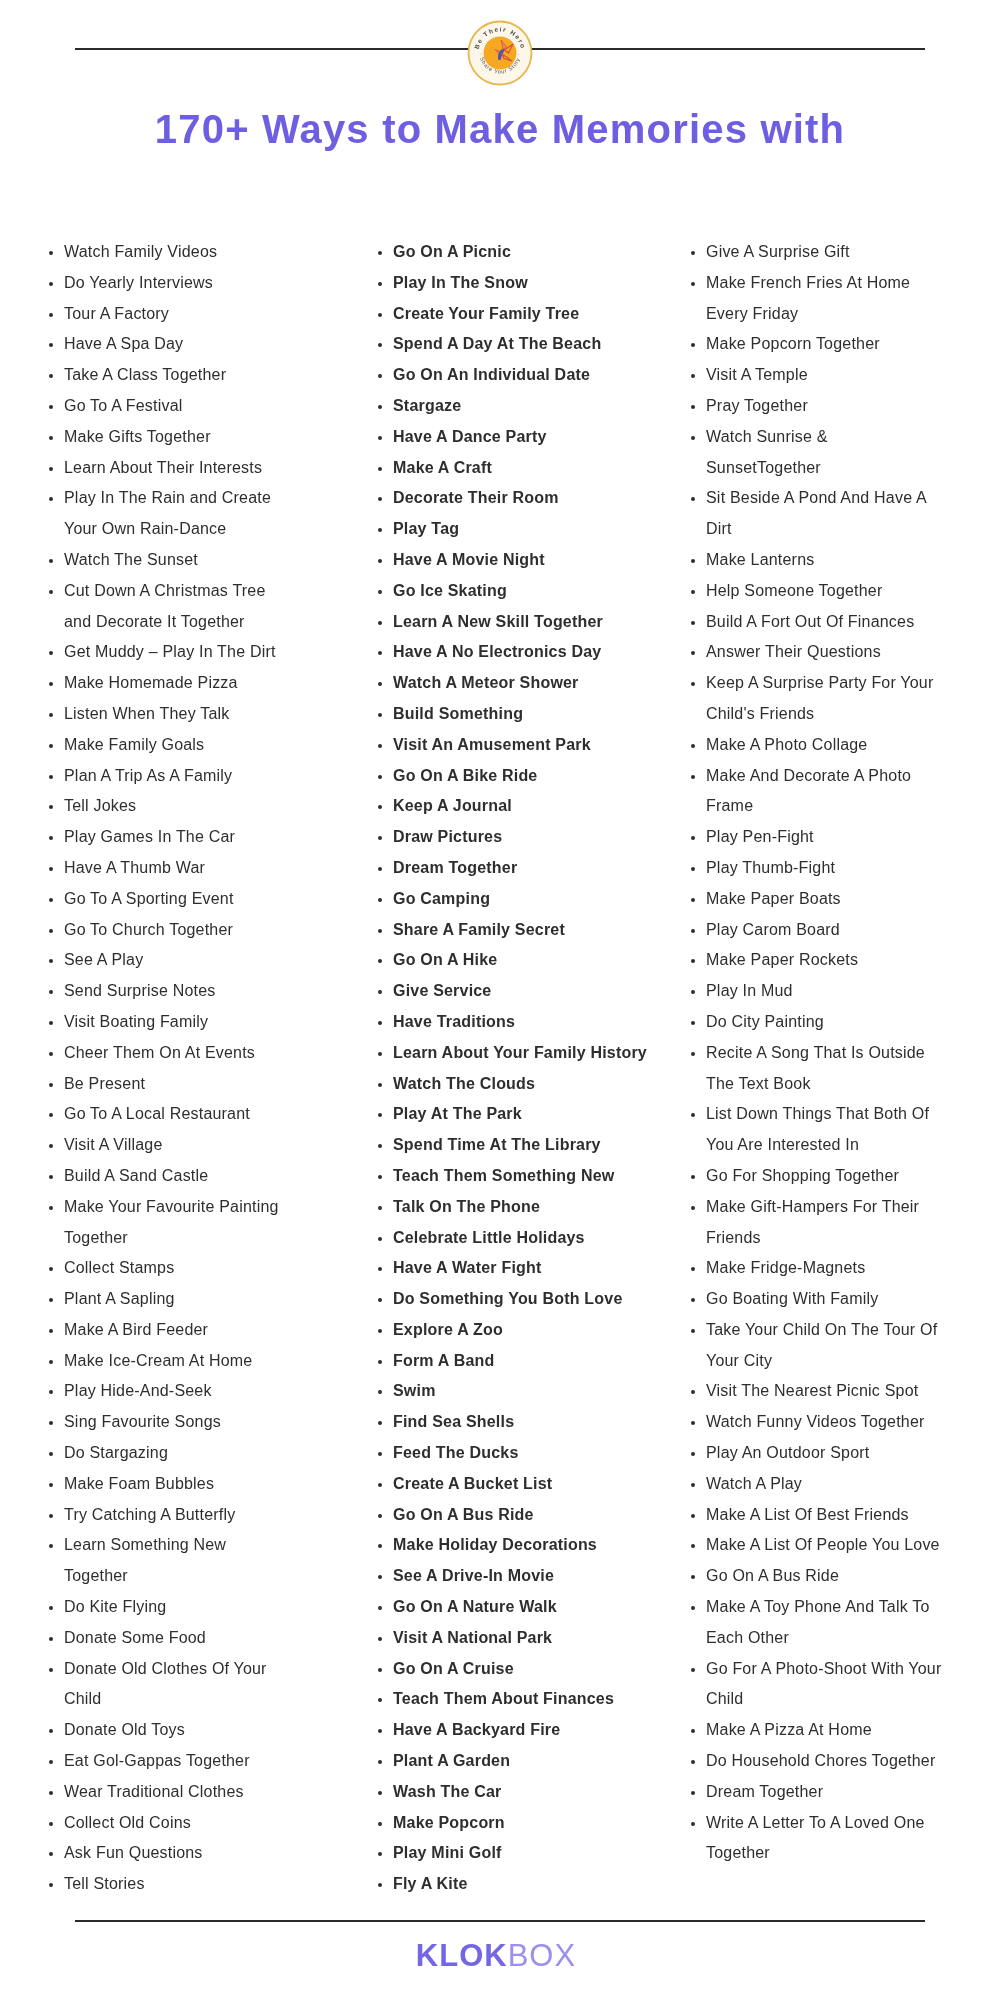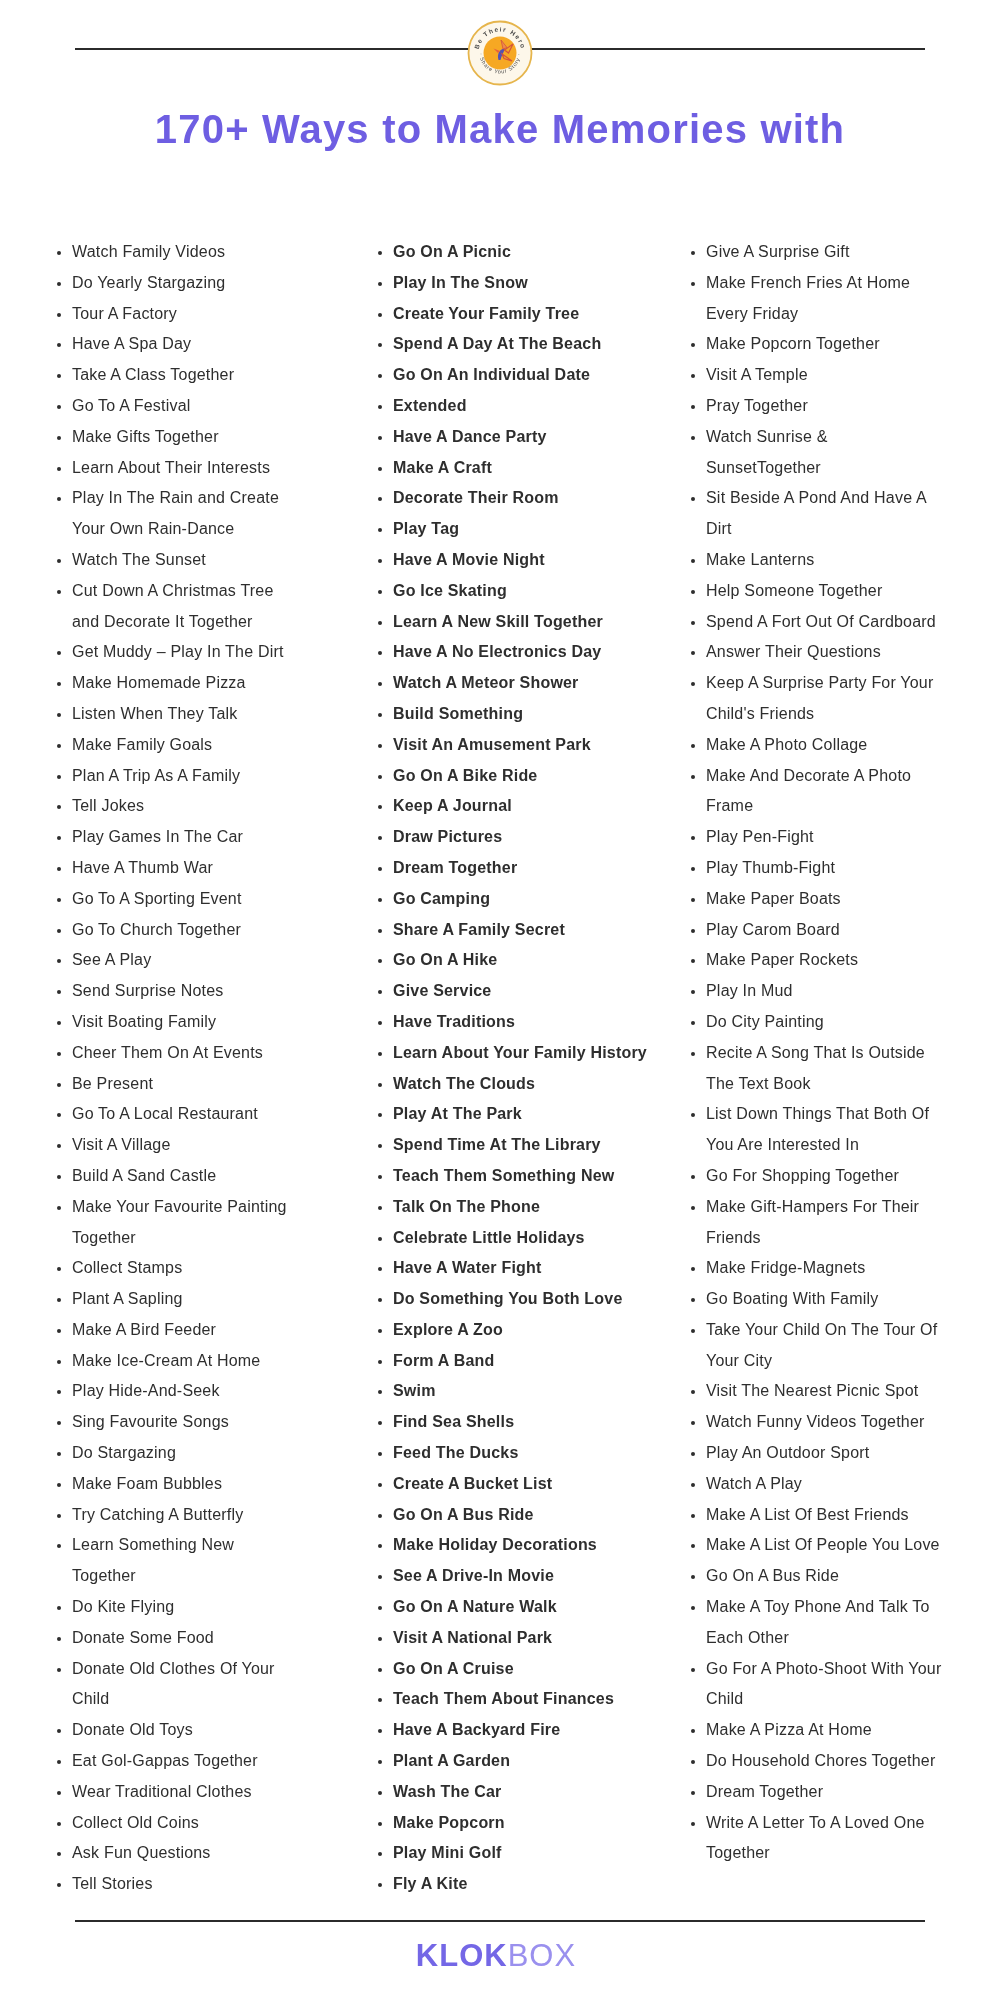--- a/index.html
+++ b/index.html
@@ -45,21 +45,21 @@
     top: 0;
     margin: 0;
     padding: 0 0 0 24px;
     list-style: disc outside;
     font-size: 16px;
     line-height: 30.8px;
     letter-spacing: 0.2px;
   }
   ul.col li { color: #2e2e2e; }
   ul.col li::marker { color: #2e2e2e; font-size: 0.8em; }
-  .col-1 { left: 48px;  width: 228px; }
+  .col-1 { left: 40px;  width: 228px; }
   .col-2 { left: 369px; width: 270px; font-weight: bold; }
   .col-3 { left: 682px; width: 236px; }
 
   
   .footer-rule {
     position: absolute;
     top: 1920px; left: 75px; right: 75px;
     height: 2px;
     background: #2b2b2b;
   }
@@ -102,21 +102,21 @@
     </svg>
   </div>
 
   <div class="title">
     <div>170+ Ways to Make Memories with</div>
   </div>
 
   <div class="lists">
     <ul class="col col-1">
         <li>Watch Family Videos</li>
-        <li>Do Yearly Stargazing</li>
+        <li>Do Yearly Interviews</li>
         <li>Tour A Factory</li>
         <li>Have A Spa Day</li>
         <li>Take A Class Together</li>
         <li>Go To A Festival</li>
         <li>Make Gifts Together</li>
         <li>Learn About Their Interests</li>
         <li>Play In The Rain and Create Your Own Rain-Dance</li>
         <li>Watch The Sunset</li>
         <li>Cut Down A Christmas Tree and Decorate It Together</li>
         <li>Get Muddy – Play In The Dirt</li>
@@ -157,21 +157,21 @@
         <li>Collect Old Coins</li>
         <li>Ask Fun Questions</li>
         <li>Tell Stories</li>
       </ul>
     <ul class="col col-2">
         <li>Go On A Picnic</li>
         <li>Play In The Snow</li>
         <li>Create Your Family Tree</li>
         <li>Spend A Day At The Beach</li>
         <li>Go On An Individual Date</li>
-        <li>Extended</li>
+        <li>Stargaze</li>
         <li>Have A Dance Party</li>
         <li>Make A Craft</li>
         <li>Decorate Their Room</li>
         <li>Play Tag</li>
         <li>Have A Movie Night</li>
         <li>Go Ice Skating</li>
         <li>Learn A New Skill Together</li>
         <li>Have A No Electronics Day</li>
         <li>Watch A Meteor Shower</li>
         <li>Build Something</li>
@@ -217,21 +217,21 @@
     <ul class="col col-3">
         <li>Give A Surprise Gift</li>
         <li>Make French Fries At Home Every Friday</li>
         <li>Make Popcorn Together</li>
         <li>Visit A Temple</li>
         <li>Pray Together</li>
         <li>Watch Sunrise &amp; SunsetTogether</li>
         <li>Sit Beside A Pond And Have A Dirt</li>
         <li>Make Lanterns</li>
         <li>Help Someone Together</li>
-        <li>Spend A Fort Out Of Cardboard</li>
+        <li>Build A Fort Out Of Finances</li>
         <li>Answer Their Questions</li>
         <li>Keep A Surprise Party For Your Child's Friends</li>
         <li>Make A Photo Collage</li>
         <li>Make And Decorate A Photo Frame</li>
         <li>Play Pen-Fight</li>
         <li>Play Thumb-Fight</li>
         <li>Make Paper Boats</li>
         <li>Play Carom Board</li>
         <li>Make Paper Rockets</li>
         <li>Play In Mud</li>

